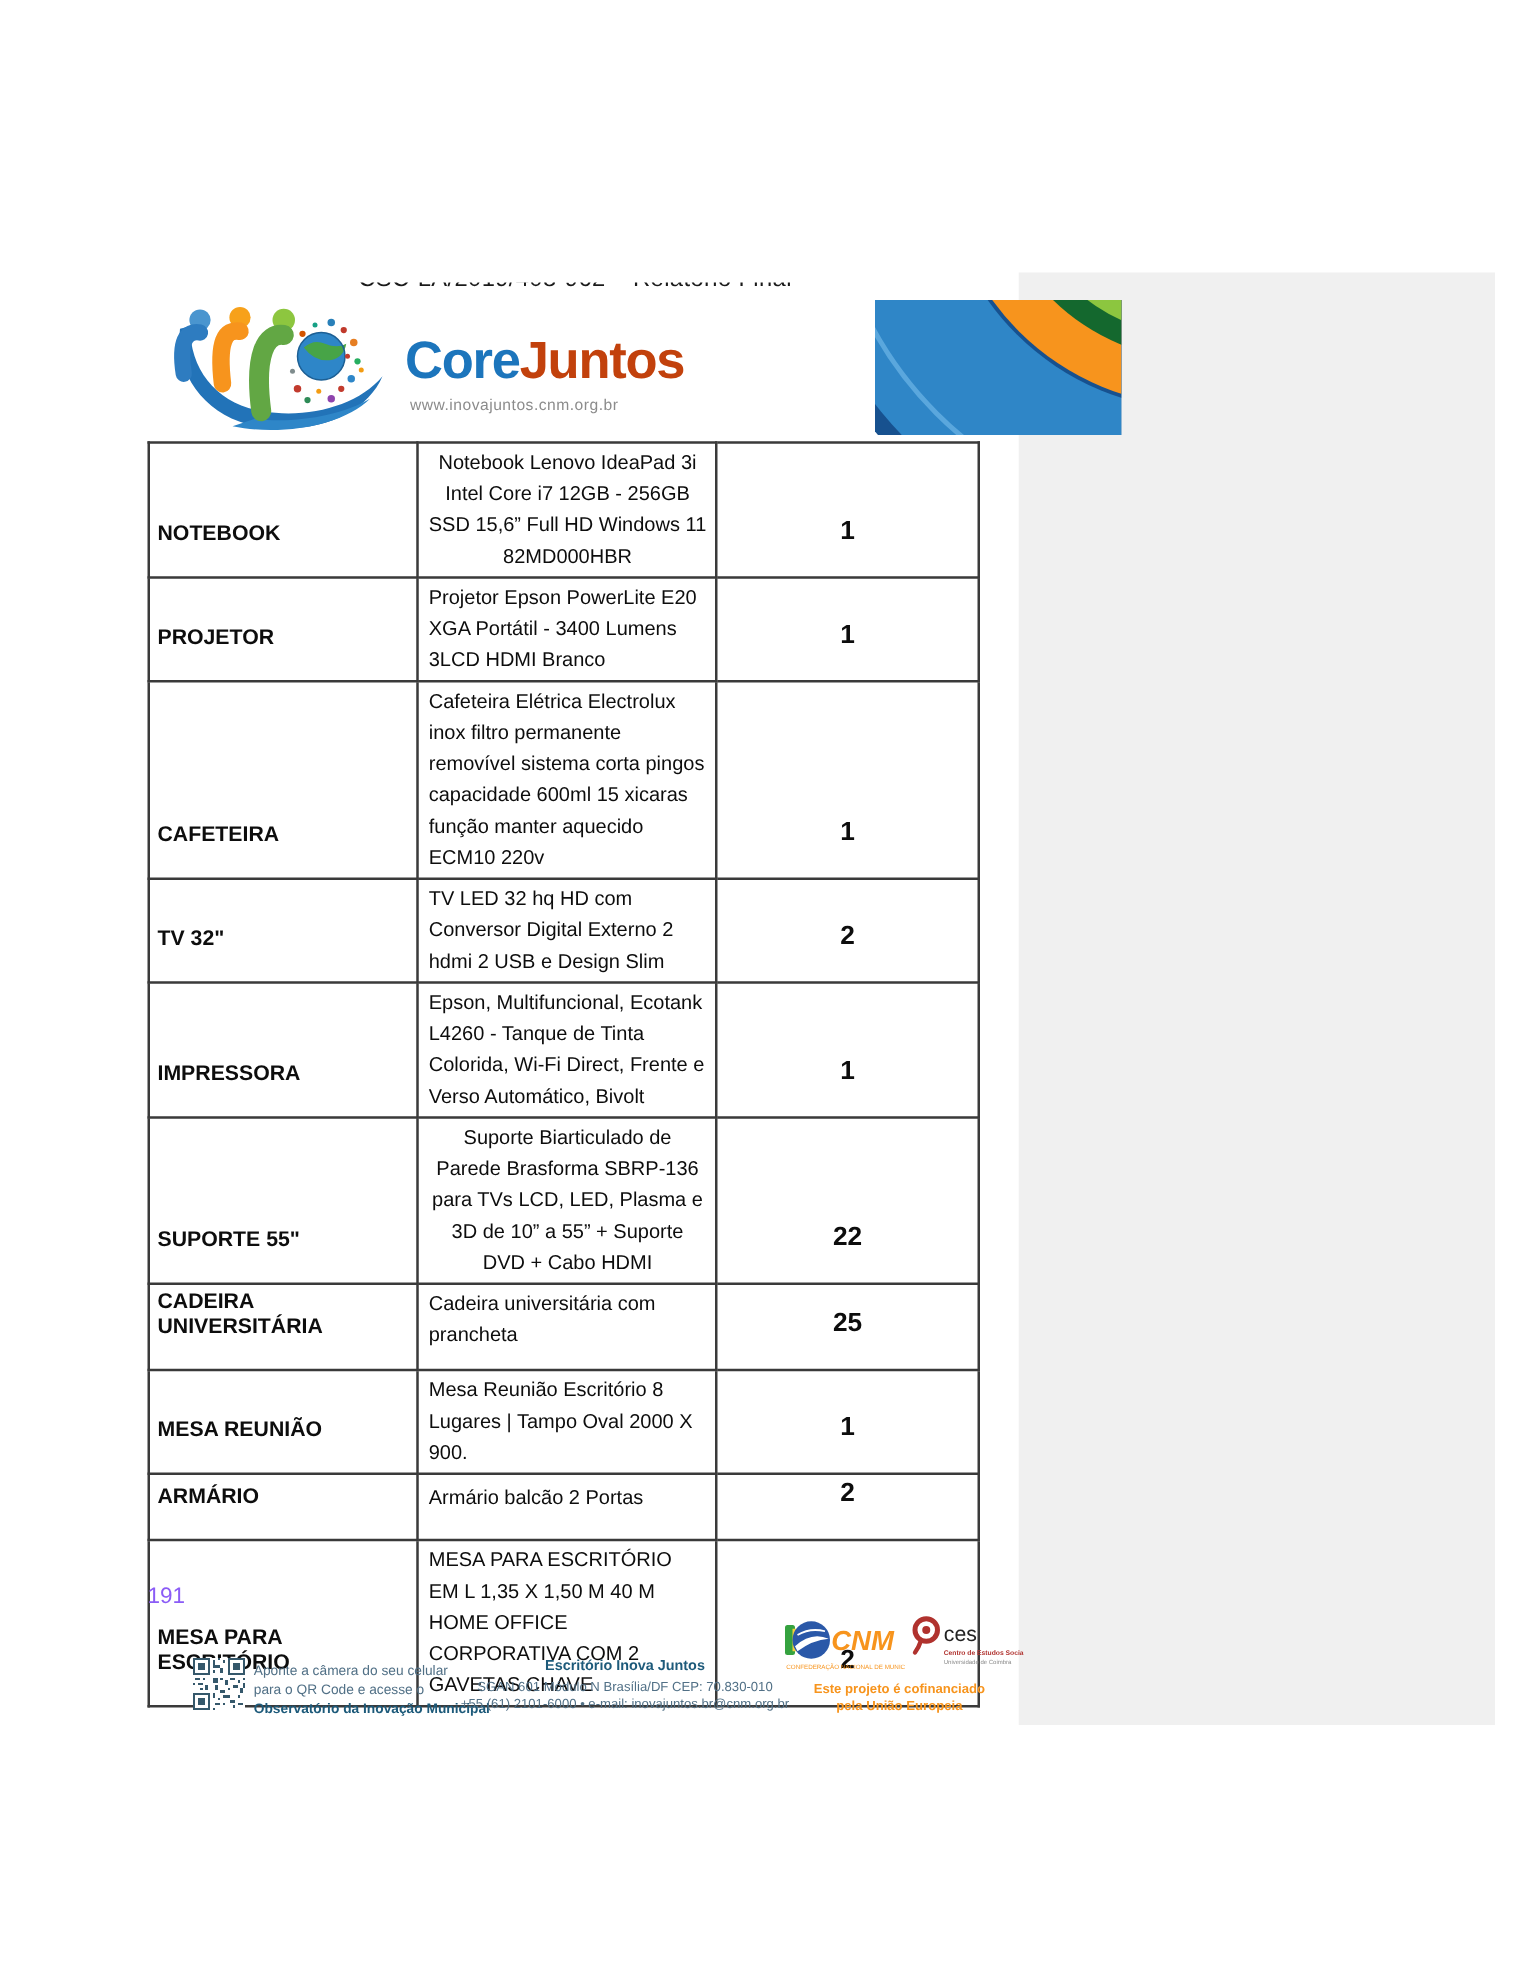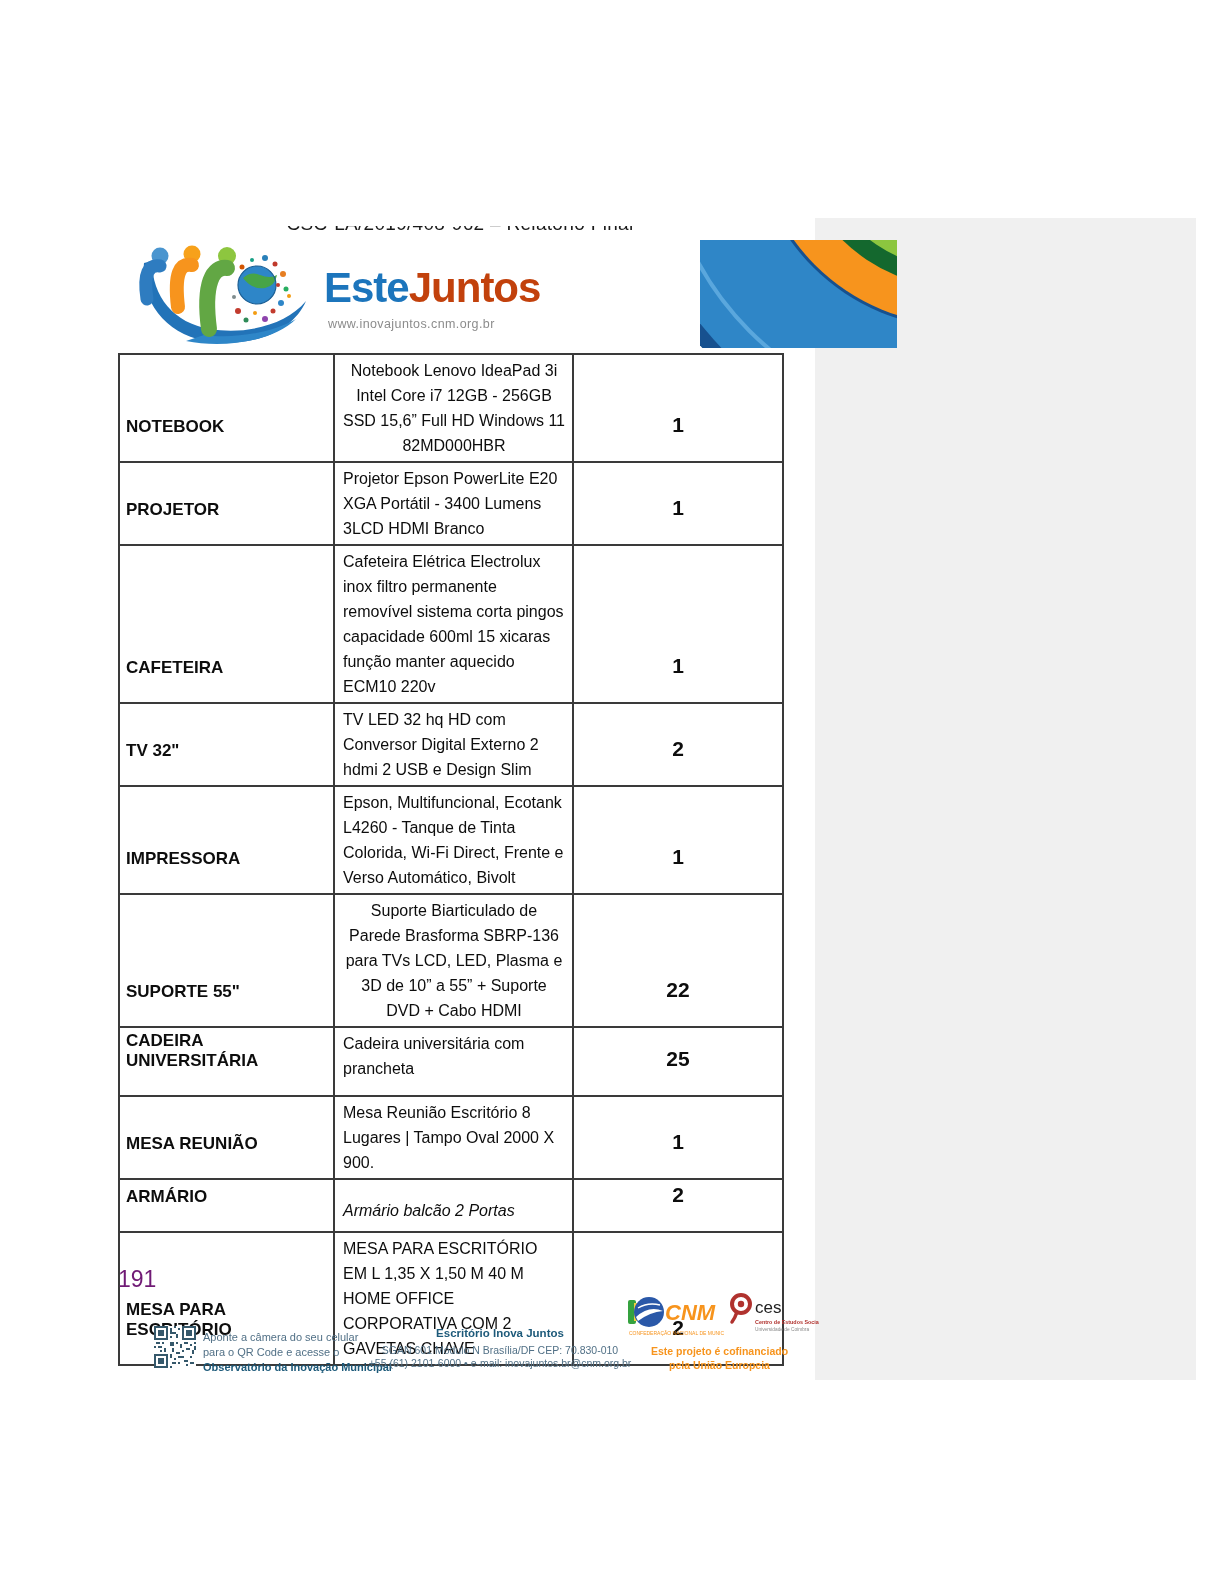--- a/index.html
+++ b/index.html
@@ -22,23 +22,23 @@
 
   .swoosh { position:absolute; left:700px; top:240px; width:197px; height:108px; }
 
   
   .equip-table { position:absolute; left:118px; top:353px; width:664px; border-collapse:collapse; table-layout:fixed; }
   .equip-table td { border:2px solid #3a3a3a; overflow:hidden; }
   .equip-table td.item { vertical-align:bottom; padding:3px 3px 24px 6px; font-weight:bold; font-size:17px; line-height:20px; color:#0d0d0d; }
   .equip-table td.desc { vertical-align:top; padding:3px 7px 3px 8px; font-size:16px; line-height:25px; color:#0d0d0d;margin-top:39px; }
   .equip-table td.desc.center { text-align:center; }
   .equip-table td.qty { vertical-align:bottom; text-align:center; padding:3px 3px 24px 3px; font-weight:bold; font-size:21px; color:#0d0d0d; }
-  .equip-table tr.desc-bottom td.desc { vertical-align:bottom; padding-bottom:8px;font-style:italic; }
-
-  .page-number { position:absolute; left:118px; top:1266px; font-size:23px; color:#701a75; }
+  .equip-table tr.desc-bottom td.desc { vertical-align:bottom; padding-bottom:20px; }
+
+  .page-number { position:absolute; left:118px; top:1266px; font-size:18px; color:#8b5cf6; }
 
   
   .qr { position:absolute; left:154px; top:1326px; width:42px; height:42px; }
   .qr-caption { position:absolute; left:203px; top:1330px; font-size:11px; line-height:15px; color:#517086; }
   .qr-caption .bold { color:#1d5a7a; font-weight:bold; }
   .office { position:absolute; left:350px; top:1327px; width:300px; text-align:center; font-size:10.5px; line-height:13px; color:#517086; }
   .office .title { font-size:11.5px; font-weight:bold; color:#1d5a7a; margin-bottom:4px; }
   .cnm-logo { position:absolute; left:628px; top:1294px; width:96px; height:44px; }
   .ces-logo { position:absolute; left:727px; top:1291px; width:92px; height:50px; }
   .funding { position:absolute; left:612px; top:1344px; width:215px; text-align:center; color:#f7941d; font-weight:bold; font-size:10.5px; line-height:14px; }
@@ -79,21 +79,21 @@
         <circle cx="131" cy="17" r="3" fill="#2980b9"></circle>
       <circle cx="118" cy="19" r="2" fill="#16a085"></circle>
         <circle cx="108" cy="26" r="2.5" fill="#d35400"></circle>
       <circle cx="100" cy="56" r="2" fill="#7f8c8d"></circle>
         <circle cx="144" cy="44" r="2" fill="#c23b2e"></circle>
       <circle cx="155" cy="55" r="2" fill="#f39c12"></circle>
     </svg>
   </div>
 
   <div class="brand">
-    <span class="p1">Este</span><span class="p2">Juntos</span>
+    <span class="p1">Core</span><span class="p2">Juntos</span>
   </div>
   <div class="website">www.inovajuntos.cnm.org.br</div>
 
   <div class="swoosh">
     <svg width="197" height="108" viewBox="0 0 197 108">
       <circle cx="260" cy="-120" r="344" fill="#17518f"></circle>
       <circle cx="260" cy="-120" r="330" fill="#2f86c7"></circle>
       <circle cx="260" cy="-120" r="298" fill="none" stroke="#5aa7dd" stroke-width="4"></circle>
       <circle cx="260" cy="-120" r="208" fill="#17518f"></circle>
       <circle cx="260" cy="-120" r="205" fill="#f7941d"></circle>

